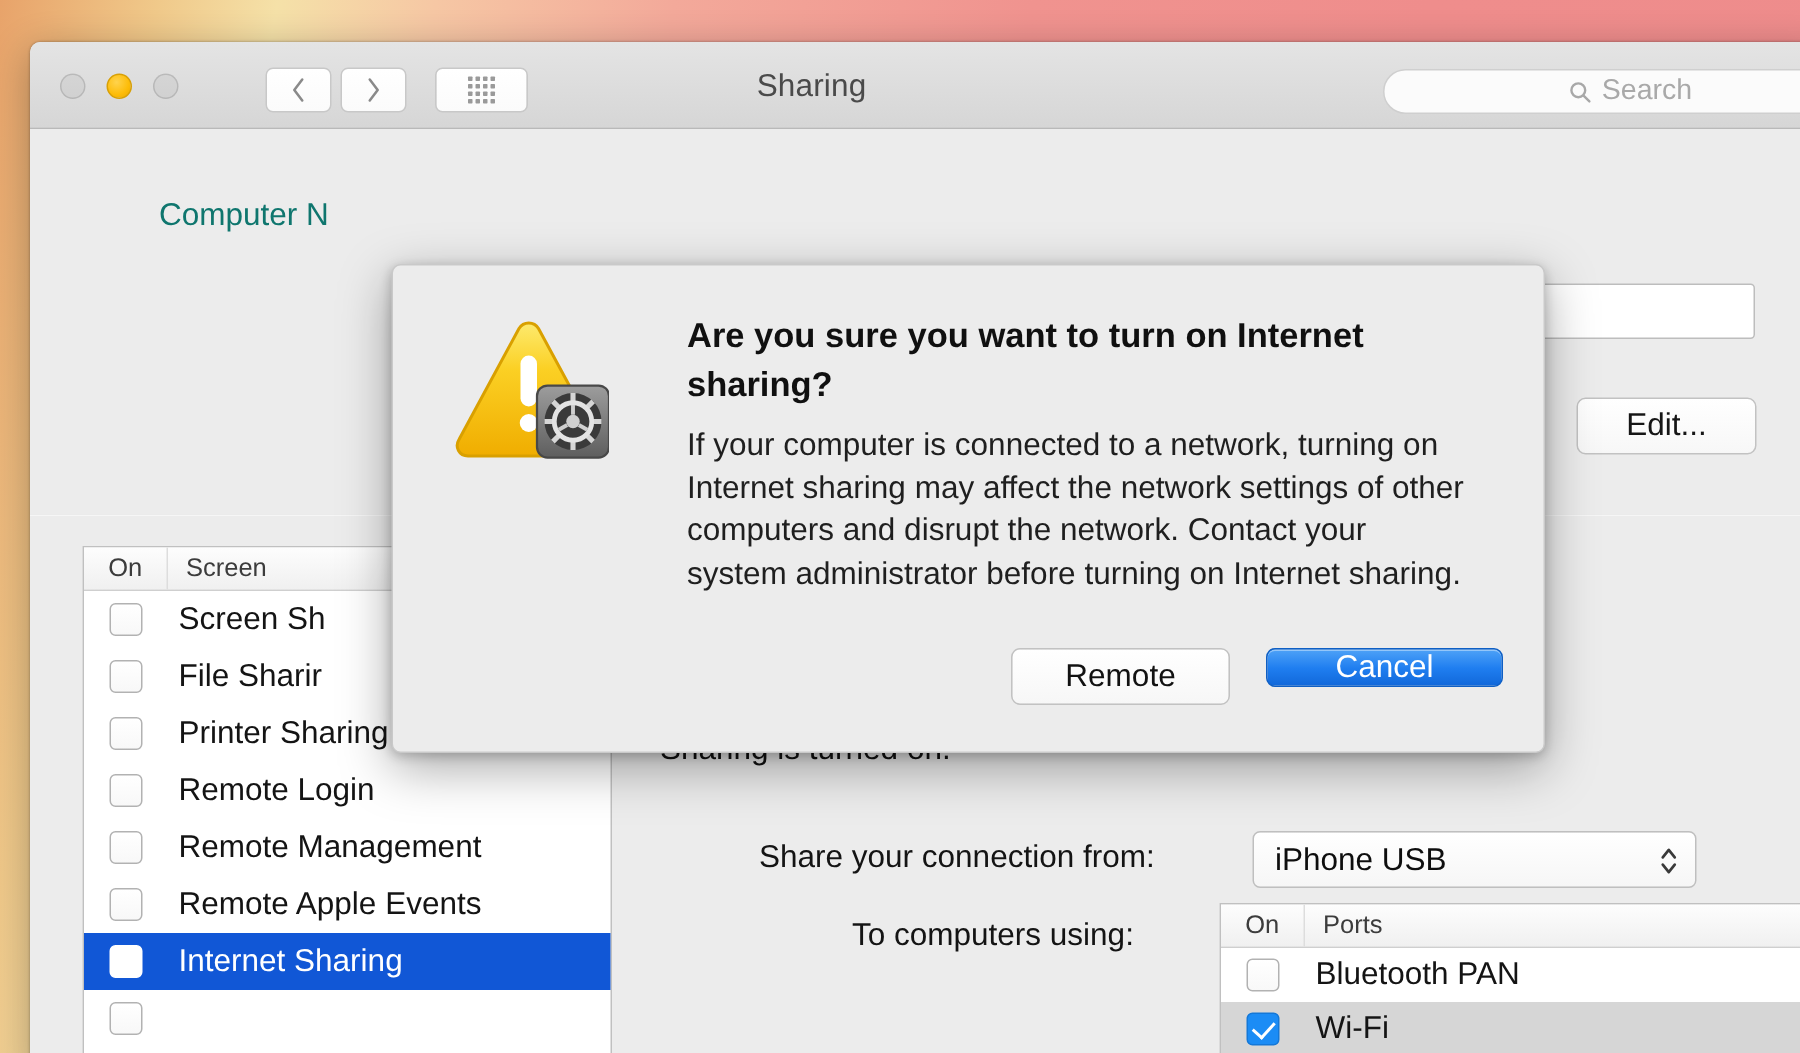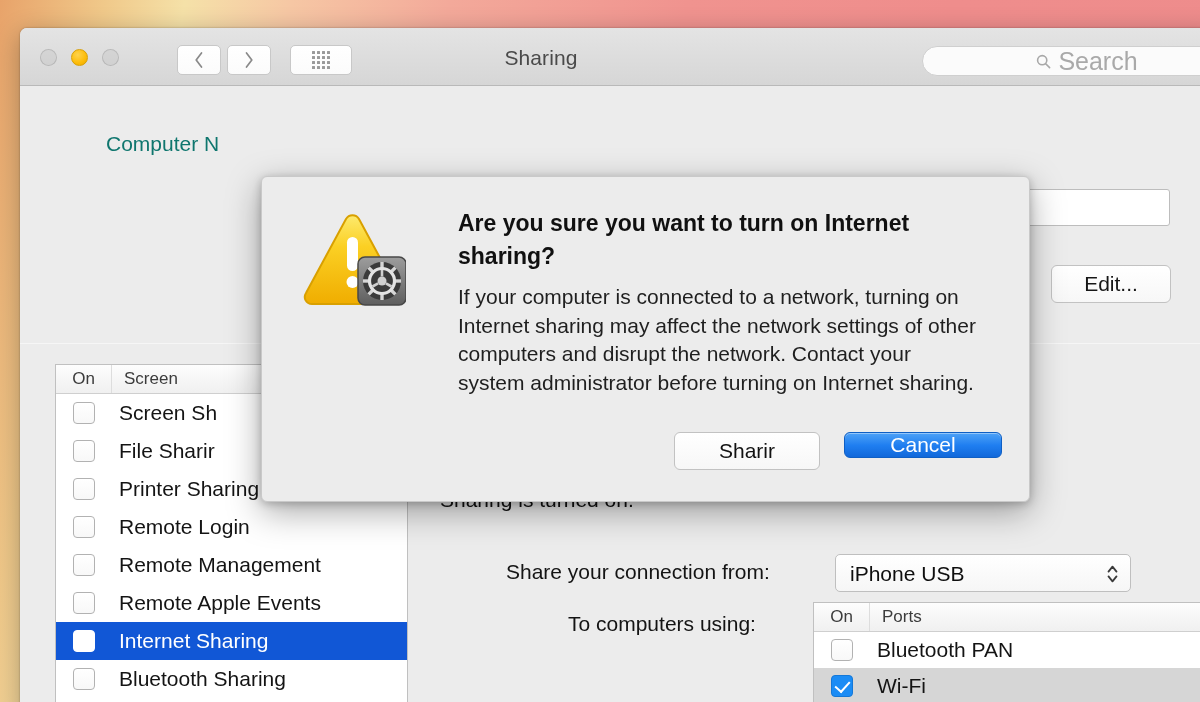--- a/index.html
+++ b/index.html
@@ -128,21 +128,21 @@
     border: 1px solid #cfcfcf;
     border-radius: 15px;
     display: flex;
     align-items: center;
     justify-content: center;
     gap: 7px;
   }
   .search-glass { width: 15px; height: 15px; }
   .search-glass circle, .search-glass line { stroke: #a8a8a8; stroke-width: 1.6; fill: none; stroke-linecap: round; }
   #search-placeholder {
-    font-size: 25px;
+    font-size: 19px;
     color: #a9a9a9;
   }
 
   
   #body {
     position: relative;
     height: 632px;
     background: #ececec;
   }
 
@@ -556,21 +556,20 @@
         <div class="srow selected">
           <span class="cbcell">
             <span class="cb"></span>
           </span>
           <span class="slabel">Internet Sharing</span>
         </div>
         <div class="srow">
           <span class="cbcell">
             <span class="cb"></span>
           </span>
-          <span class="slabel">Bluetooth Sharing</span>
         </div>
       </div>
 
       <div id="right-pane">
 
         <div id="help-text">
           <div>nection to the</div>
           <div>while Internet</div>
         </div>
 
@@ -648,20 +647,20 @@
               <line x1="3.9" y1="2.3" x2="9.5" y2="5.5"></line>
               <line x1="-3.9" y1="2.3" x2="-9.5" y2="5.5"></line>
             </g>
           </g>
         </svg>
 
         <div id="dlg-title">Are you sure you want to turn on Internet sharing?</div>
 
         <div id="dlg-body">If your computer is connected to a network, turning on Internet sharing may affect the network settings of other computers and disrupt the network. Contact your system administrator before turning on Internet sharing.</div>
 
-        <button id="dlg-start">Sharir</button>
+        <button id="dlg-start">Remote</button>
 
         <button id="dlg-cancel">Cancel</button>
       </div>
 
     </div>
   </div>
 </div>
 
 </body></html>

